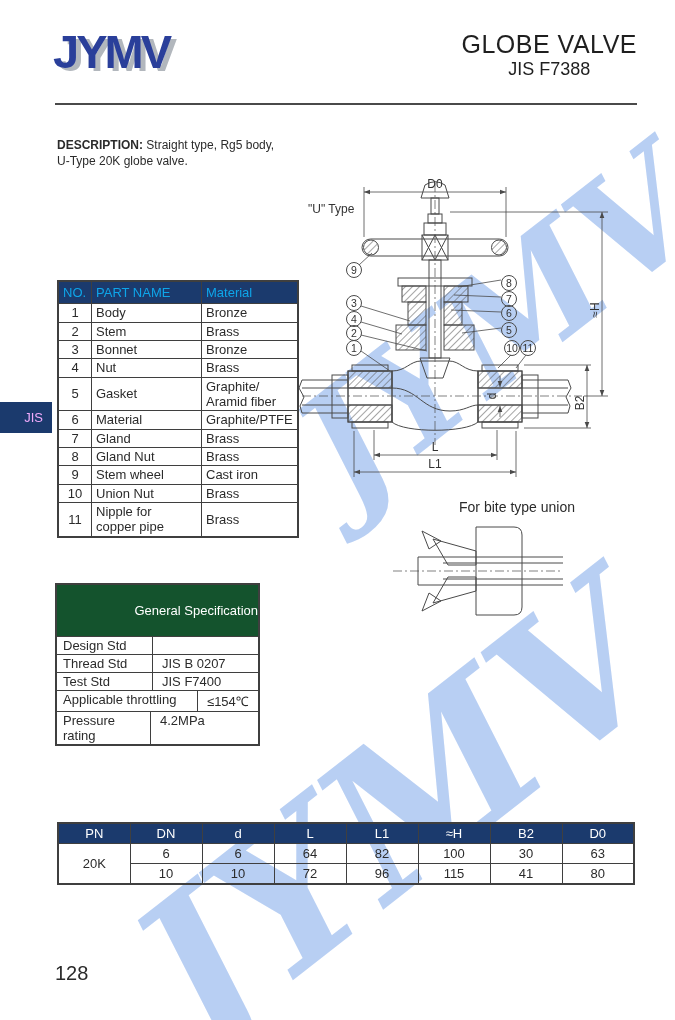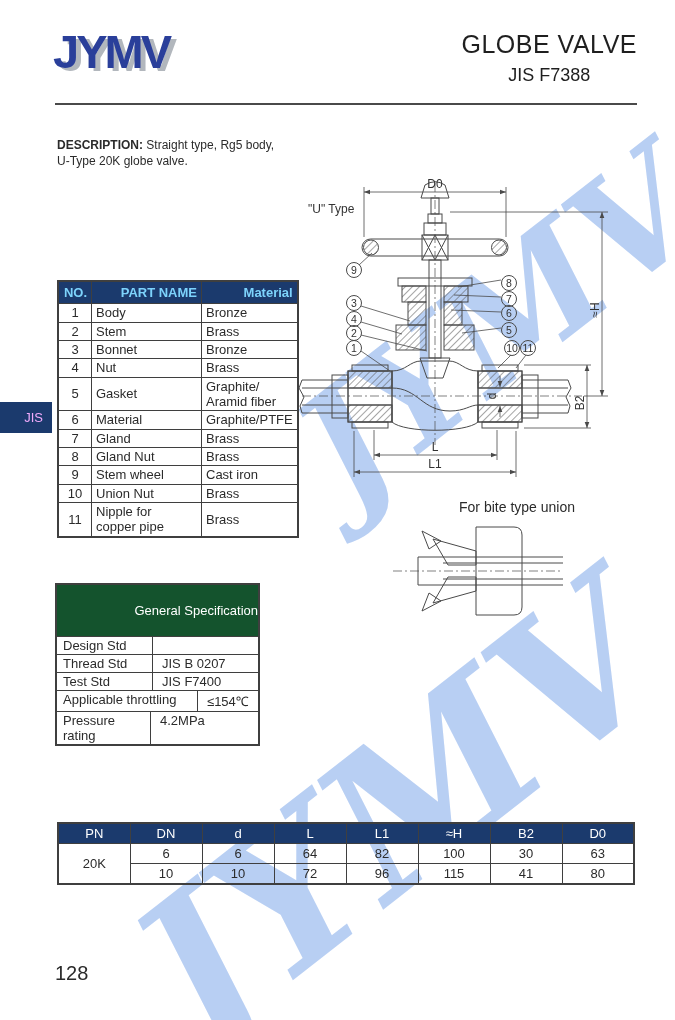--- a/index.html
+++ b/index.html
@@ -9,33 +9,33 @@
   .wm{position:absolute;z-index:0;font-family:"DejaVu Serif",serif;font-style:italic;font-weight:bold;
       color:#afc9f2;opacity:.88;transform:rotate(-38deg);white-space:nowrap;line-height:1;pointer-events:none}
   .wm1{left:268px;top:250px;font-size:150px}
   .wm2{left:98px;top:712px;font-size:196px}
   .content{position:absolute;inset:0;z-index:1}
   
   .logo{position:absolute;left:53px;top:28px;font-size:47px;font-weight:bold;letter-spacing:-3px;
         color:#2a3f9a;text-shadow:5px 3px 0 #b2b7bd;line-height:1}
   .title-block{position:absolute;right:38px;top:30px;text-align:center}
   .title{font-size:25px;letter-spacing:.5px;color:#1f1f1f}
-  .subtitle{font-size:18px;margin-top:6px;color:#1f1f1f}
+  .subtitle{font-size:18px;color:#1f1f1f}
   .rule{position:absolute;left:55px;width:582px;top:103px;border-top:2px solid #4a4a4a}
   
   .para{position:absolute;left:57px;width:315px;font-size:12px;line-height:1.32;white-space:pre-line}
   .desc{top:138px}.app{top:201px}
   
   .jis-tab{position:absolute;left:0;top:402px;width:52px;height:31px;background:#1b3a6d;color:#f0abfc;
            font-size:13px;display:flex;align-items:center;justify-content:flex-end;
            padding-right:9px;box-sizing:border-box}
   
   .parts{position:absolute;left:57px;top:280px;border-collapse:collapse;font-size:13px;border:2px solid #3f3f3f}
   .parts th,.parts td{border:1px solid #3f3f3f;padding:1px 4px;white-space:pre-line;line-height:1.18}
-  .parts thead th{background:#1b3a6d;color:#7dd3fc;font-weight:bold;text-align:right;padding:3px 4px}
+  .parts thead th{background:#1b3a6d;color:#0ea5e9;font-weight:normal;text-align:left;padding:3px 4px}
   .parts td:first-child{text-align:center;width:24px}
   .parts td:nth-child(2){width:101px}
   .parts td:nth-child(3){width:67px}
   
   .spec{position:absolute;left:55px;top:583px;width:205px;border:2px solid #3f3f3f;font-size:13px;box-sizing:border-box}
   .spec-title{background:#14532d;color:#fff;text-align:right;padding:18px 0}
   .spec-row{display:flex;border-top:1px solid #3f3f3f}
   .spec-row .lab{padding:1px 6px;border-right:1px solid #3f3f3f;box-sizing:border-box}
   .spec-row .val{padding:1px 9px;flex:1}
   .sw1 .lab{width:96px}.sw2 .lab{width:141px}.sw3 .lab{width:94px}

